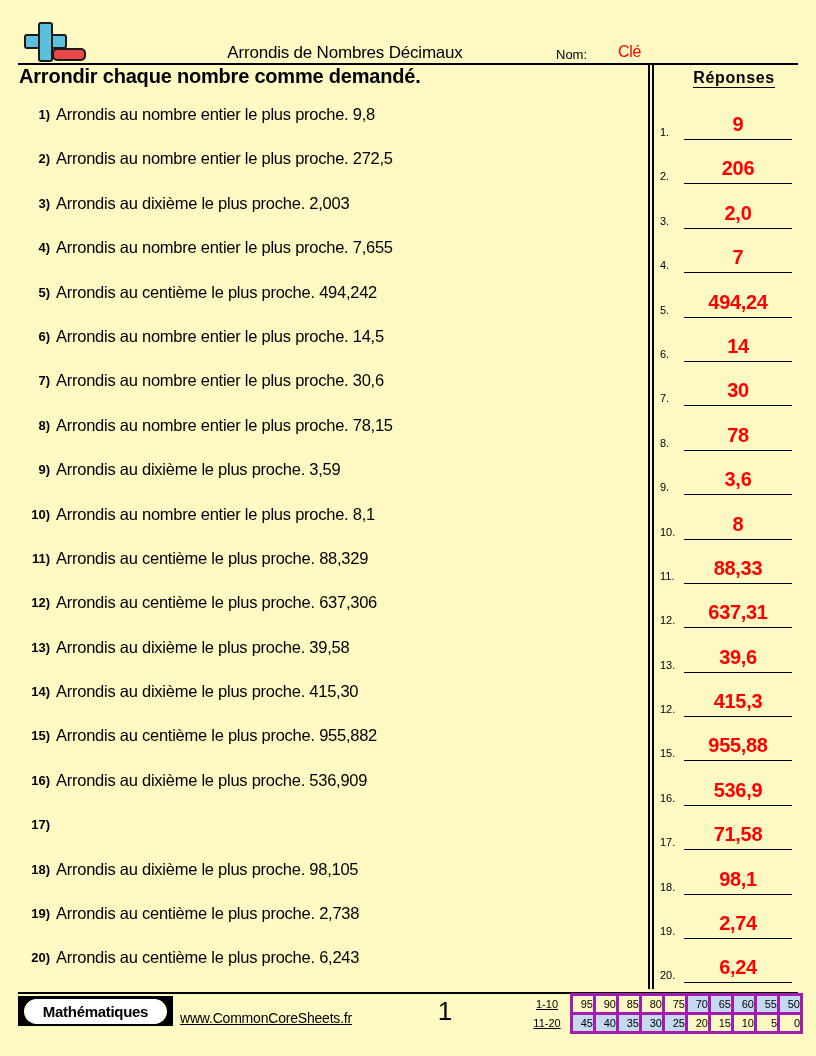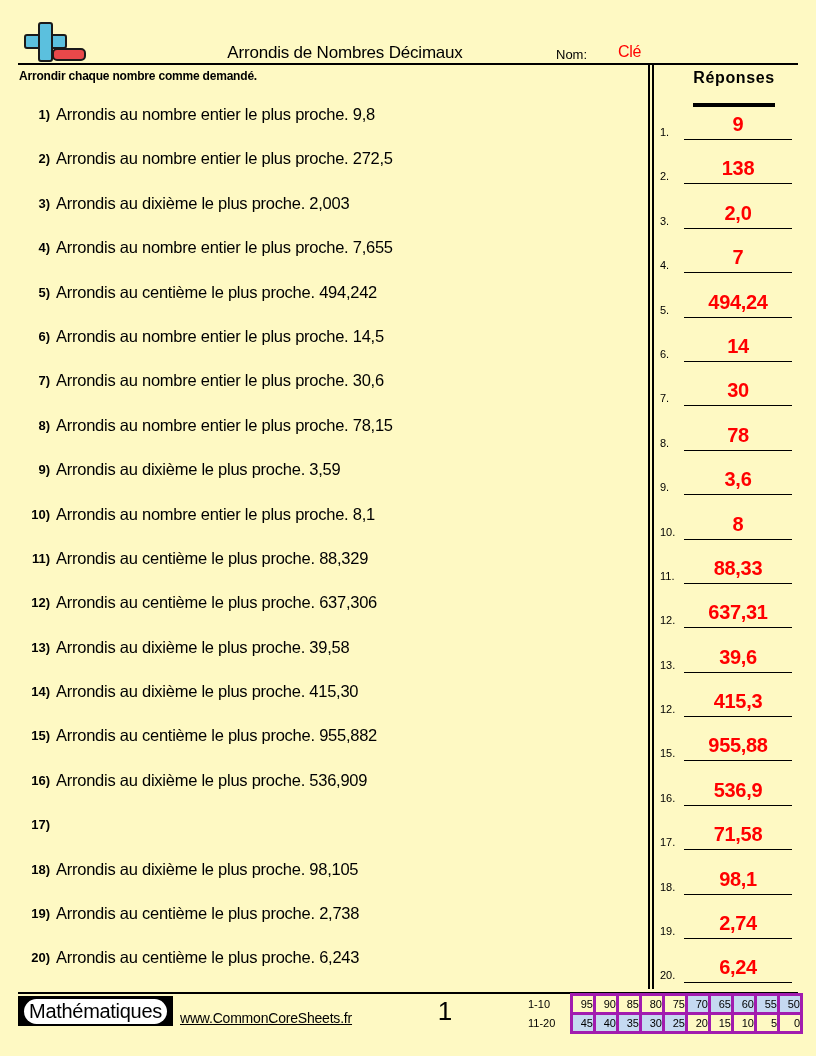--- a/index.html
+++ b/index.html
@@ -123,21 +123,21 @@
     border-left: 2px solid #000000;
     border-right: 2px solid #000000;
     box-sizing: border-box;
   }
 
   
   #instruction {
     position: absolute;
     left: 19px;
     top: 68px;
-    font-size: 12px;
+    font-size: 20px;
     line-height: 17px;
     font-weight: bold;
     letter-spacing: -0.2px;
   }
 
   
   #questions {
     position: absolute;
     left: 0;
     top: 98px;
@@ -180,22 +180,22 @@
     left: 660px;
     top: 68px;
     width: 148px;
     text-align: center;
     font-size: 16px;
     line-height: 19px;
     font-weight: bold;
     letter-spacing: 0.6px;
   }
   #answers-title span {
-    border-bottom: 4px solid #000000;
-    padding-bottom: 17px;
+    border-bottom: 1px solid #000000;
+    padding-bottom: 1px;
   }
   #answers {
     position: absolute;
     left: 658px;
     top: 104px;
     width: 158px;
   }
   .a-row {
     position: relative;
     height: 44.4px;
@@ -249,22 +249,22 @@
     justify-content: center;
   }
   #brand-pill {
     width: 143px;
     height: 25px;
     background: #ffffff;
     border-radius: 13px;
     display: flex;
     align-items: center;
     justify-content: center;
-    font-size: 20px;
-    font-weight: normal;
+    font-size: 15px;
+    font-weight: bold;
     letter-spacing: -0.3px;
     color: #000000;
   }
   #site-url {
     position: absolute;
     left: 180px;
     top: 1010px;
     font-size: 14px;
     line-height: 17px;
     letter-spacing: -0.2px;
@@ -296,23 +296,24 @@
     width: 20px;
     height: 16px;
     text-align: right;
     vertical-align: middle;
     font-size: 11px;
     padding: 0;
   }
   #score-table td.rowlabel {
     border: none;
     width: 38px;
-    text-align: left;
+    text-align: center;
     padding-right: 4px;
     white-space: nowrap;
+    text-decoration: underline;
   }
   #score-table td.hl {
     background: #c5d9f1;
   }
 </style>
 </head>
 <body>
 
 <div id="page">
 
@@ -459,21 +460,21 @@
     <span>Réponses</span>
   </div>
   <div id="answers">
     <div class="a-row">
       <div class="a-num">1.</div>
       <div class="a-val">9</div>
       <div class="a-line"></div>
     </div>
     <div class="a-row">
       <div class="a-num">2.</div>
-      <div class="a-val">138</div>
+      <div class="a-val">206</div>
       <div class="a-line"></div>
     </div>
     <div class="a-row">
       <div class="a-num">3.</div>
       <div class="a-val">2,0</div>
       <div class="a-line"></div>
     </div>
     <div class="a-row">
       <div class="a-num">4.</div>
       <div class="a-val">7</div>

